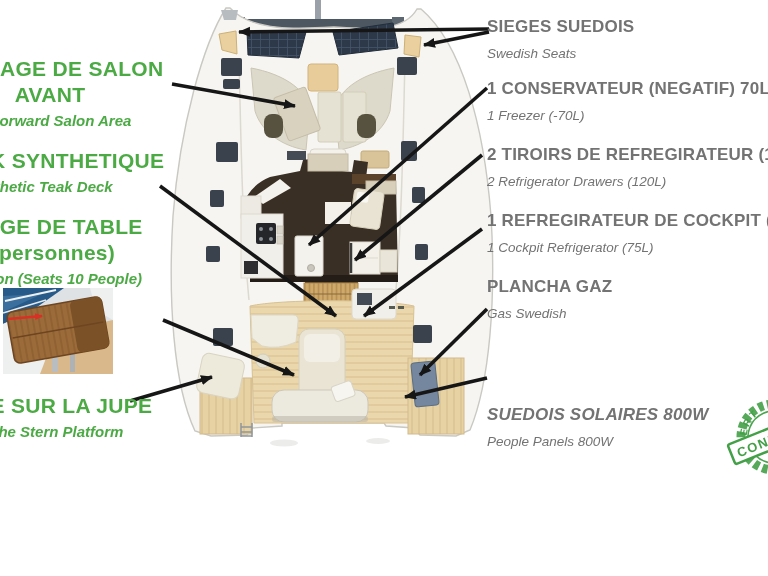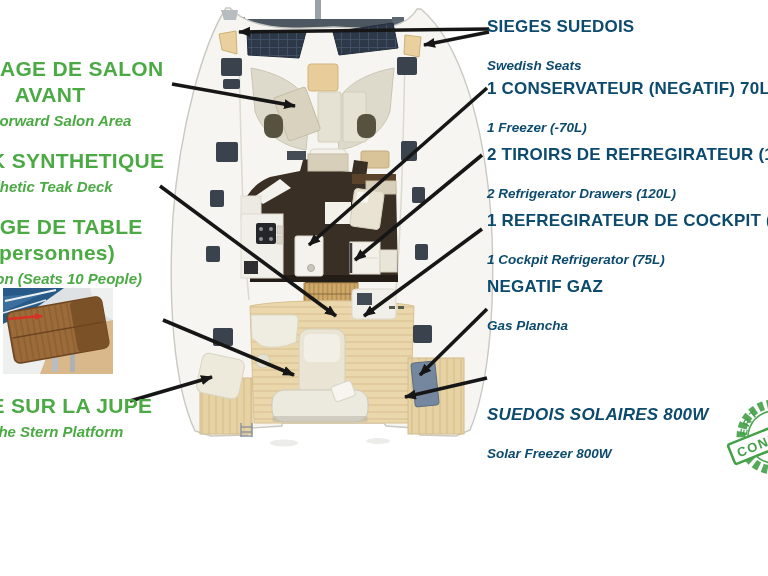--- a/index.html
+++ b/index.html
@@ -13,24 +13,24 @@
 
   
   .llabel{position:absolute;width:400px;text-align:center;color:#4caa45;}
   .llabel .lt{font-size:21px;line-height:26px;font-weight:bold;letter-spacing:.3px;white-space:nowrap;}
   .llabel .ls{font-size:15px;line-height:19px;font-weight:bold;font-style:italic;margin-top:3px;white-space:nowrap;}
   .ll0{left:-150px;top:56px;}
   .ll1{left:-155px;top:148px;}
   .ll2{left:-158px;top:214px;}
   .ll3{left:-162px;top:393px;}
 
-  .rlabel{position:absolute;left:487px;color:#0c4a6e;}
+  .rlabel{position:absolute;left:487px;color:#737373;}
   .rlabel .rt{font-size:17px;line-height:20px;font-weight:bold;letter-spacing:.2px;white-space:nowrap;}
   .rlabel .rt.it{font-style:italic;}
-  .rlabel .rs{font-size:13.5px;line-height:17px;font-weight:bold;font-style:italic;margin-top:20px;white-space:nowrap;}
+  .rlabel .rs{font-size:13.5px;line-height:17px;font-weight:normal;font-style:italic;margin-top:8px;white-space:nowrap;}
   .rl0{top:17px;}
   .rl1{top:79px;}
   .rl2{top:145px;}
   .rl3{top:211px;}
   .rl4{top:277px;}
   .rl5{top:345px;}
   .rl6{top:405px;}
 </style>
 </head>
 <body>
@@ -284,21 +284,21 @@
   </div>
   <div class="rlabel rl2">
     <div class="rt">2 TIROIRS DE REFREGIRATEUR (12</div>
     <div class="rs">2 Refrigerator Drawers (120L)</div>
   </div>
   <div class="rlabel rl3">
     <div class="rt">1 REFREGIRATEUR DE COCKPIT (7</div>
     <div class="rs">1 Cockpit Refrigerator (75L)</div>
   </div>
   <div class="rlabel rl4">
-    <div class="rt">NEGATIF GAZ</div>
-    <div class="rs">Gas Plancha</div>
+    <div class="rt">PLANCHA GAZ</div>
+    <div class="rs">Gas Swedish</div>
   </div>
   <div class="rlabel rl6">
     <div class="rt it">SUEDOIS SOLAIRES 800W</div>
-    <div class="rs">Solar Freezer 800W</div>
+    <div class="rs">People Panels 800W</div>
   </div>
 
 </div>
 
 </body></html>

